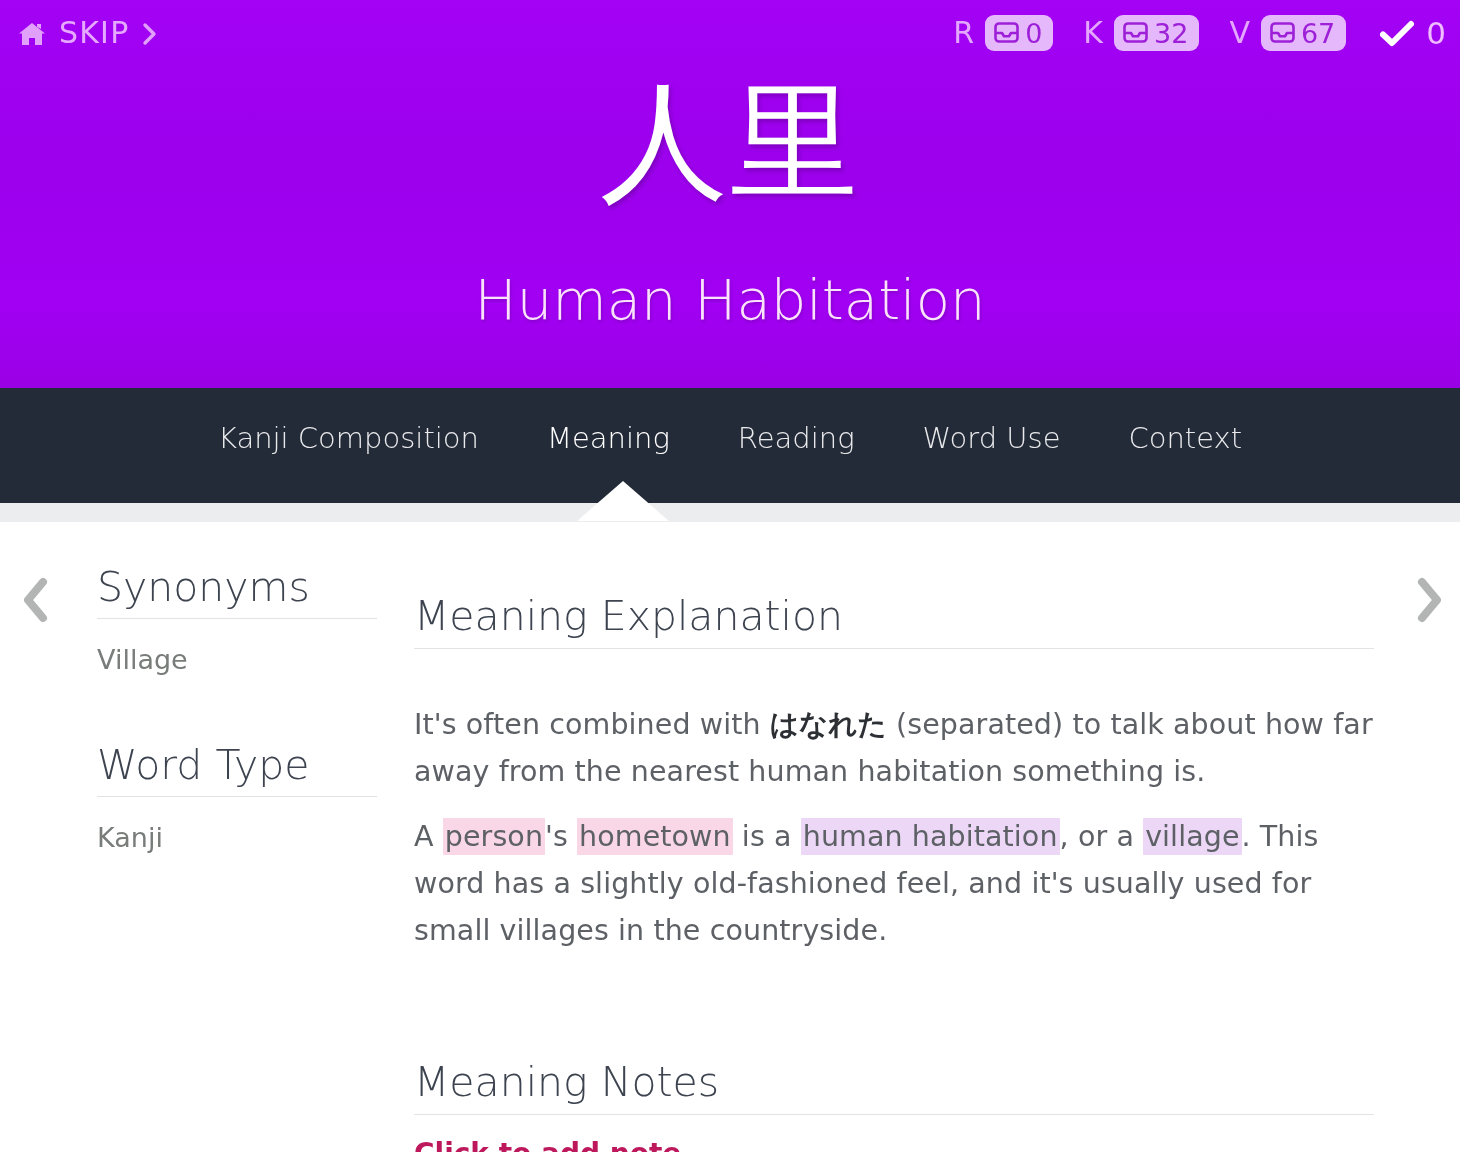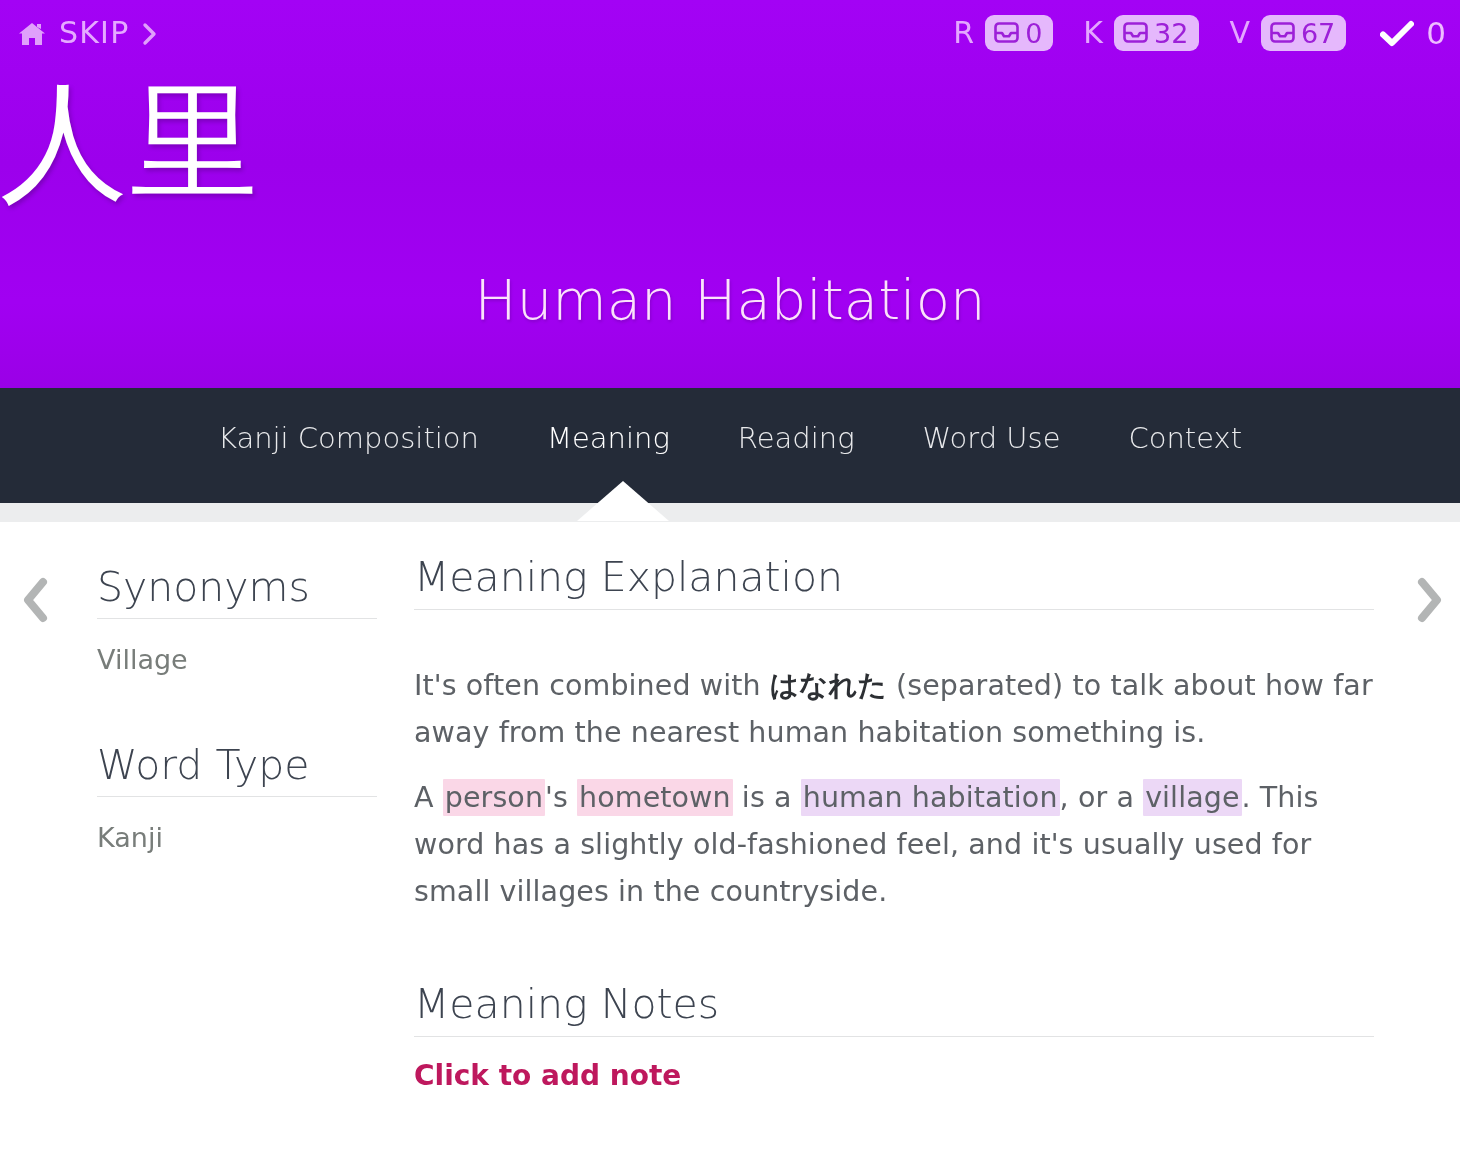--- a/index.html
+++ b/index.html
@@ -118,20 +118,21 @@
   .check-num {
     color: #eebcff;
     font-size: 31px;
     line-height: 1;
   }
 
   .kanji-title {
     position: absolute;
     left: 0; top: 78px;
     width: 1460px;
+    text-align: center;
     color: #ffffff;
     font-size: 128px;
     line-height: 1.0;
     font-family: "DejaVu Sans", "Liberation Sans", sans-serif;
     font-weight: 400;
     letter-spacing: 2px;
     text-shadow: 2px 3px 4px rgba(60,0,95,0.33);
   }
   .subtitle {
     position: absolute;
@@ -246,20 +247,21 @@
     line-height: 1.4;
     padding-top: 22px;
   }
 
   .main-sec-title {
     color: #3d4450;
     font-weight: 300;
     font-size: 41px;
     line-height: 1.1;
     padding-bottom: 9px;
+    margin-top: 39px;
   }
   .main-rule {
     height: 1px;
     background: #e2e3e4;
     width: 100%;
   }
   .para {
     color: #5d6166;
     font-size: 28.5px;
     font-weight: 400;

